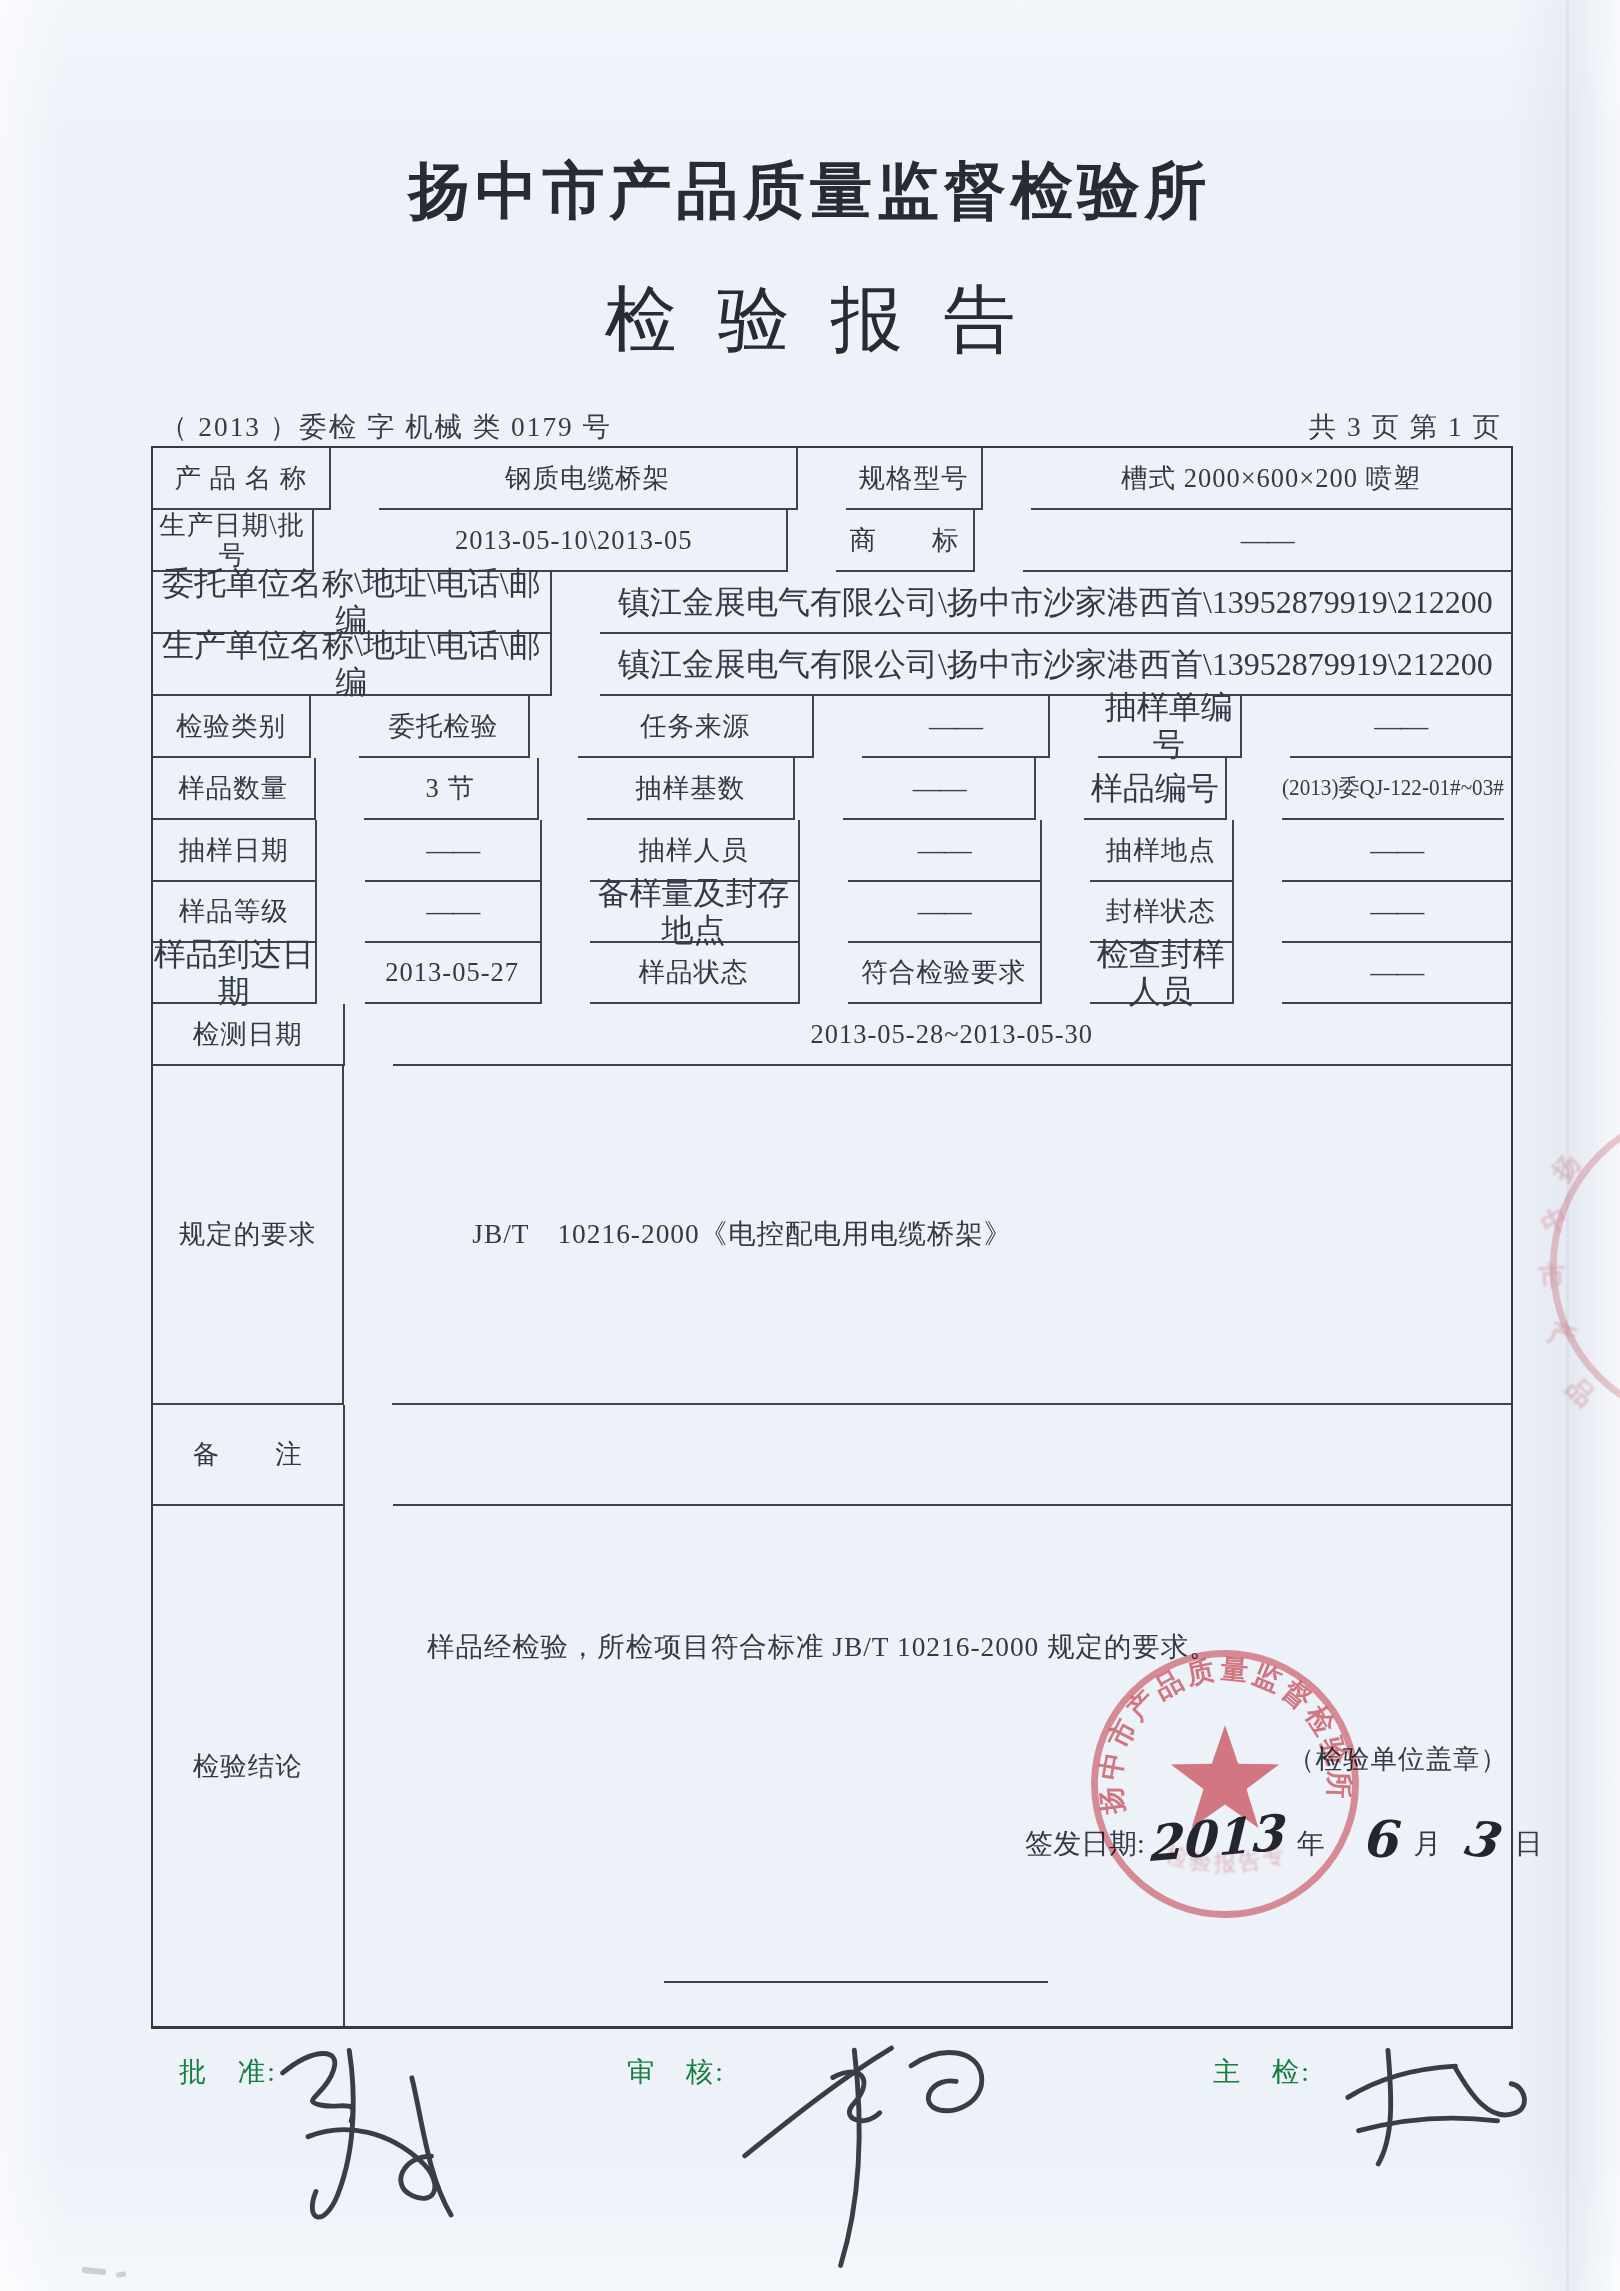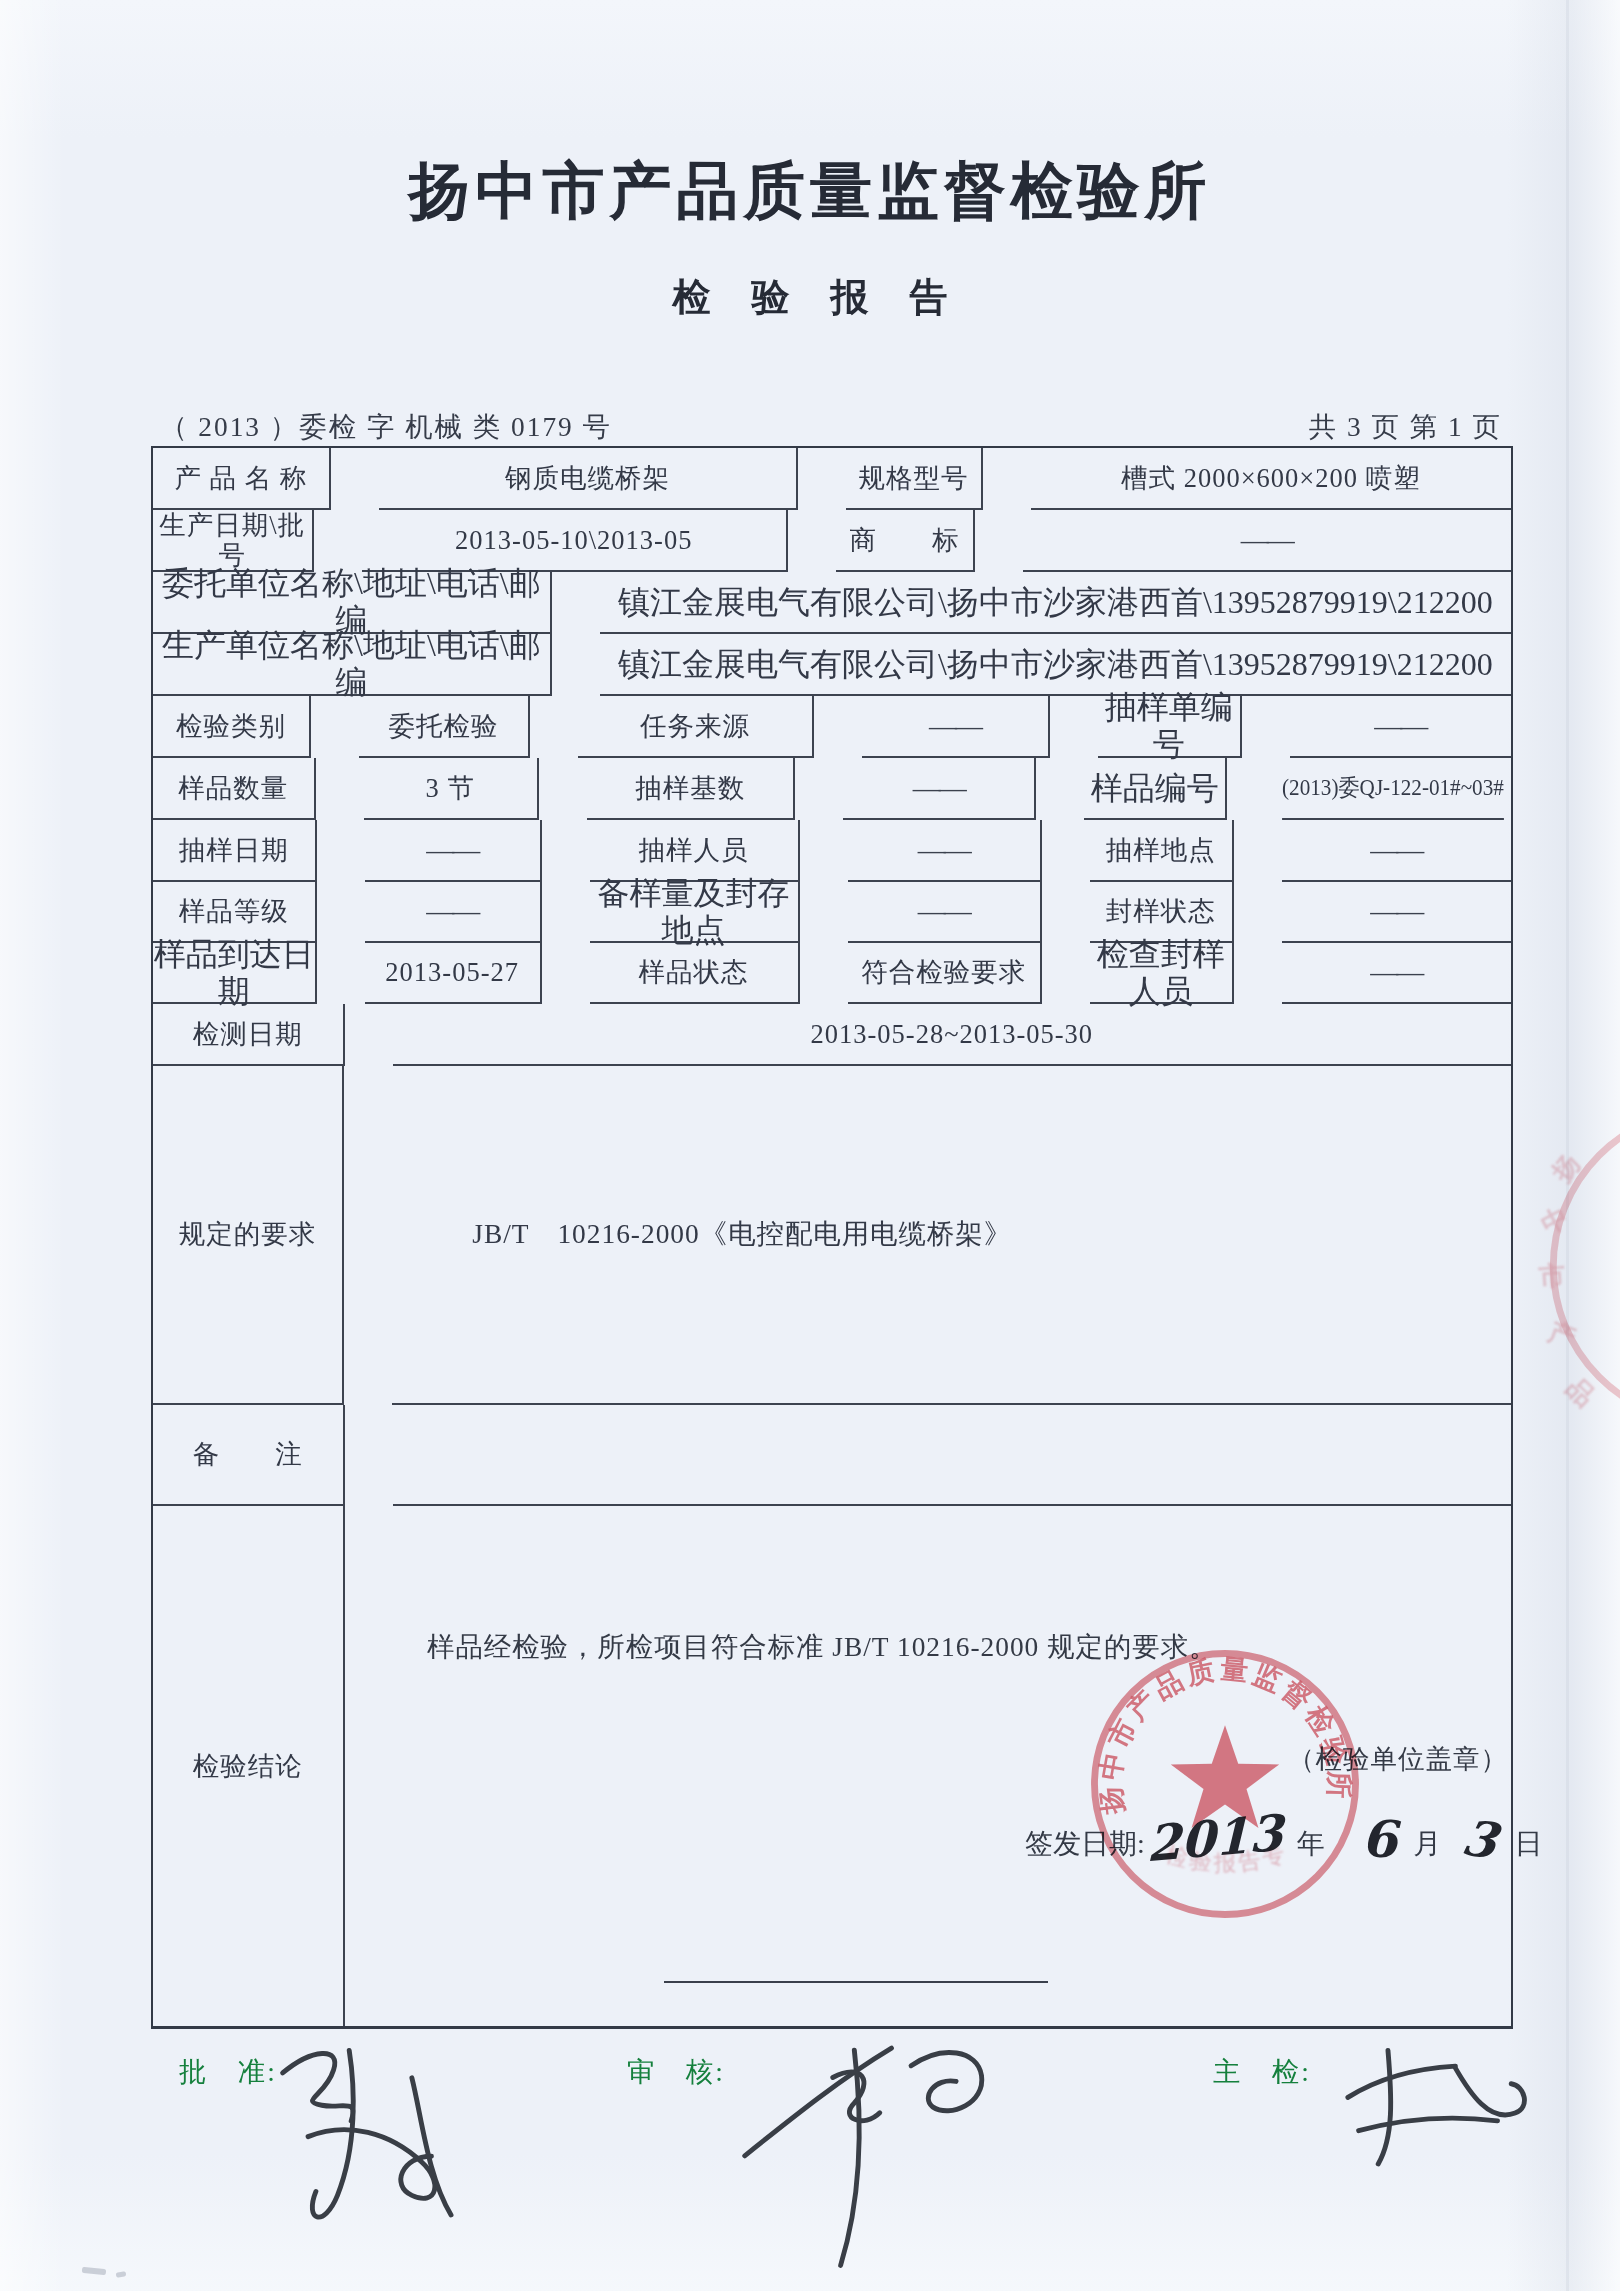--- a/index.html
+++ b/index.html
@@ -9,21 +9,21 @@
     font-family:"Liberation Serif","DejaVu Serif",serif;
     color:#333947;
   }
   .page-shade{position:absolute;inset:0;pointer-events:none;
     background:linear-gradient(90deg,rgba(255,255,255,.55) 0%,rgba(255,255,255,0) 4%,rgba(255,255,255,0) 93%,rgba(205,212,224,.28) 97%,rgba(255,255,255,.5) 100%);}
   .crease{position:absolute;top:0;bottom:0;left:1566px;width:2.9px;background:rgba(190,198,212,.25);}
 
   .org-title{position:absolute;left:0;top:149px;width:1620px;text-align:center;
     font-size:62px;font-weight:bold;letter-spacing:4.9px;color:#262b36;}
   .report-title{position:absolute;left:0;top:272px;width:1620px;text-align:center;
-    font-size:38px;font-weight:bold;letter-spacing:41px;padding-left:41px;box-sizing:border-box;color:#262b36;}
+    font-size:72px;font-weight:normal;letter-spacing:41px;padding-left:41px;box-sizing:border-box;color:#262b36;}
 
   .numline{position:absolute;top:409px;font-size:27.4px;letter-spacing:2px;color:#363c49;}
   .numline.left{left:160px;}
   .numline.right{right:118px;margin-left:16px;}
 
   .rtable{position:absolute;left:151px;top:446px;width:1362px;box-sizing:border-box;
     border:2.9px solid #333a47;border-bottom-width:3.9px;}
   .trow{display:flex;box-sizing:border-box;gap:48px;}
   .cell{box-sizing:border-box;display:flex;align-items:center;justify-content:center;
     border-right:2px solid #3d4350;border-bottom:2px solid #3d4350;

